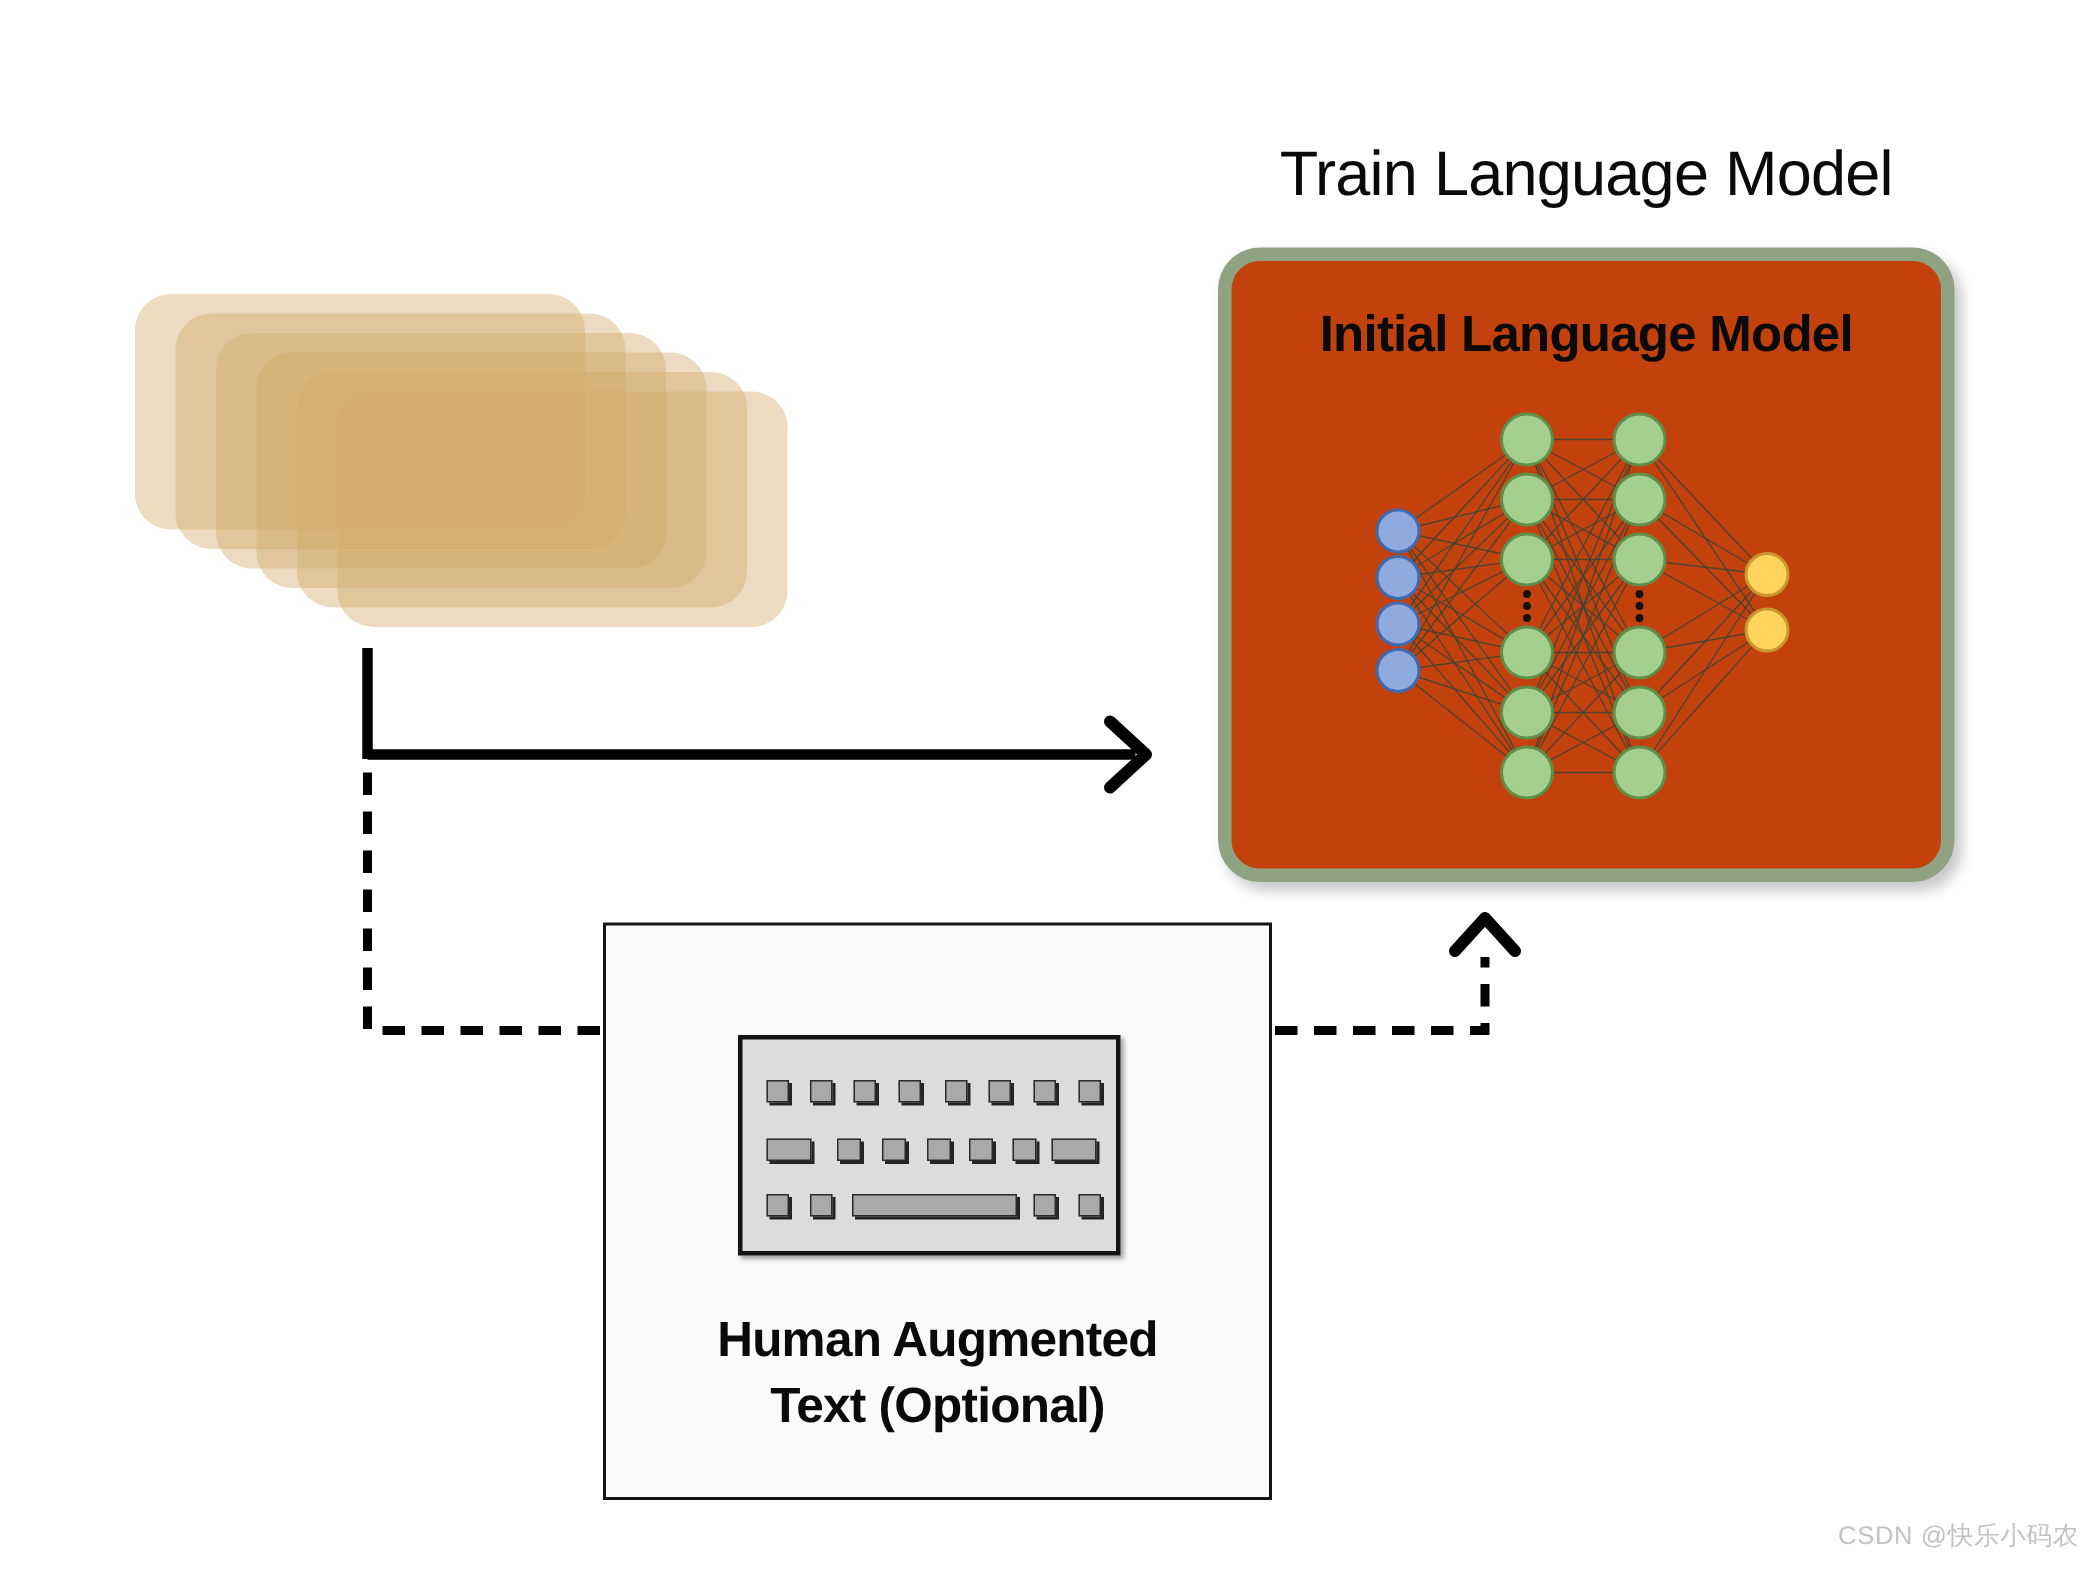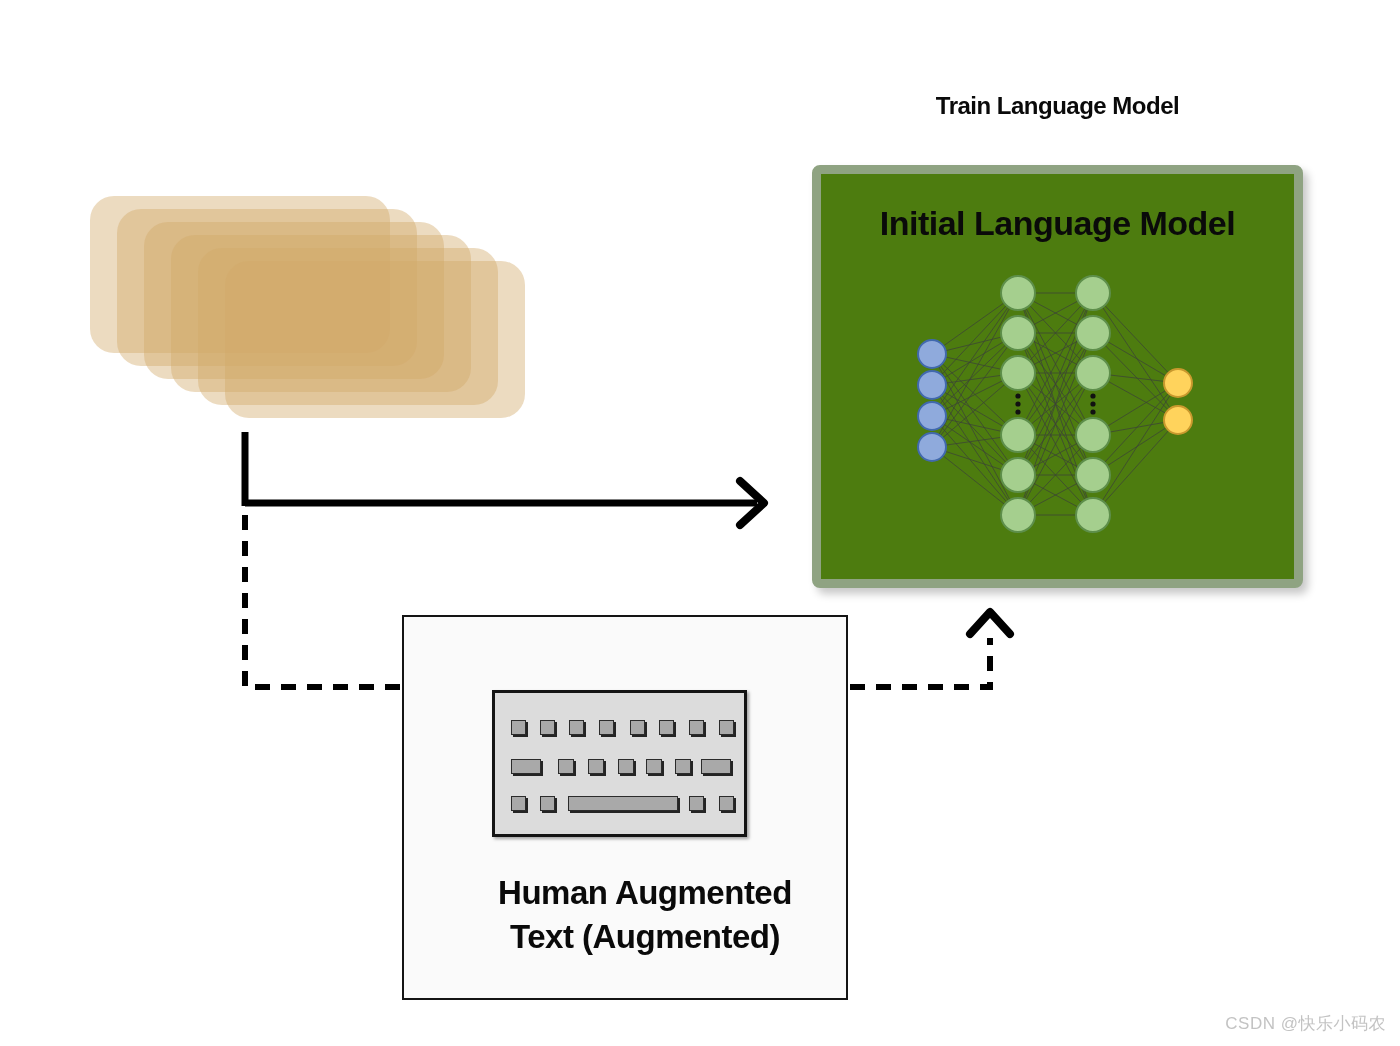--- a/index.html
+++ b/index.html
@@ -1,29 +1,29 @@
 <!DOCTYPE html>
 <html><head>
 <meta charset="utf-8">
 <style>
   html,body{margin:0;padding:0;background:#ffffff;}
   .canvas{
     position:relative;width:1400px;height:1046px;background:#ffffff;overflow:hidden;
     font-family:"Liberation Sans","DejaVu Sans",sans-serif;color:#0a0a0a;
   }
   .abs{position:absolute;}
-  .heading{font-weight:700;font-size:24px;letter-spacing:-0.5px;white-space:nowrap;}
+  .heading{font-weight:400;font-size:42px;letter-spacing:-0.5px;white-space:nowrap;}
   
   .card{
     position:absolute;width:300px;height:157px;border-radius:24px;
   }
   
   #green-box{
     left:812px;top:165px;width:491px;height:423px;box-sizing:border-box;
-    border-radius:8px;border:9px solid #8FA382;background:#4d7c0f;
+    border-radius:28px;border:9px solid #8FA382;background:#c2410c;
     box-shadow:5px 6px 9px rgba(0,0,0,0.22);
   }
   #green-box .box-label{
     position:absolute;left:0;top:30px;width:100%;text-align:center;
     font-weight:700;font-size:34px;letter-spacing:-0.5px;
   }
   #train-title{left:812px;top:92px;width:491px;text-align:center;}
   #prompts-title{left:80px;top:140px;}
   
   #connectors{left:0;top:0;width:1400px;height:1046px;pointer-events:none;}
@@ -38,21 +38,21 @@
     left:492px;top:690px;width:255px;height:147px;box-sizing:border-box;
     background:#DCDCDC;border:3px solid #141414;box-shadow:2px 2px 3px rgba(0,0,0,0.35);
   }
   .kb-key{
     position:absolute;height:15px;background:#A9A9A9;
     border:1px solid #2b2b2b;box-shadow:2px 2px 0 rgba(25,25,25,0.95);
     box-sizing:border-box;
   }
   #human-label{
     left:402px;top:871px;width:446px;text-align:center;
-    font-weight:700;font-size:33px;line-height:44px;letter-spacing:-0.5px;padding-left:20px;
+    font-weight:700;font-size:33px;line-height:44px;letter-spacing:-0.5px;
   }
   #human-label span{display:block;}
   #watermark{
     right:14px;top:1012px;font-size:17px;color:#C3C3C3;letter-spacing:0.5px;
   }
 </style>
 </head>
 <body>
 
 <div class="canvas">
@@ -202,18 +202,18 @@
       <div class="kb-key" style="left: 180px; top: 66px; width: 16px; background: rgb(169, 169, 169);"></div>
       <div class="kb-key" style="left: 206px; top: 66px; width: 30px; background: rgb(169, 169, 169);"></div>
       <div class="kb-key" style="left: 16px; top: 103px; width: 15px; background: rgb(169, 169, 169);"></div>
       <div class="kb-key" style="left: 45px; top: 103px; width: 15px; background: rgb(169, 169, 169);"></div>
       <div class="kb-key" style="left: 73px; top: 103px; width: 110px; background: rgb(169, 169, 169);"></div>
       <div class="kb-key" style="left: 194px; top: 103px; width: 15px; background: rgb(169, 169, 169);"></div>
       <div class="kb-key" style="left: 224px; top: 103px; width: 15px; background: rgb(169, 169, 169);"></div>
     </div>
   <div class="abs" id="human-label">
     <span>Human Augmented</span>
-    <span>Text (Augmented)</span>
+    <span>Text (Optional)</span>
   </div>
 
   <div class="abs" id="watermark" style="color: rgb(195, 195, 195);">CSDN @快乐小码农</div>
 
 </div>
 
 </body></html>

